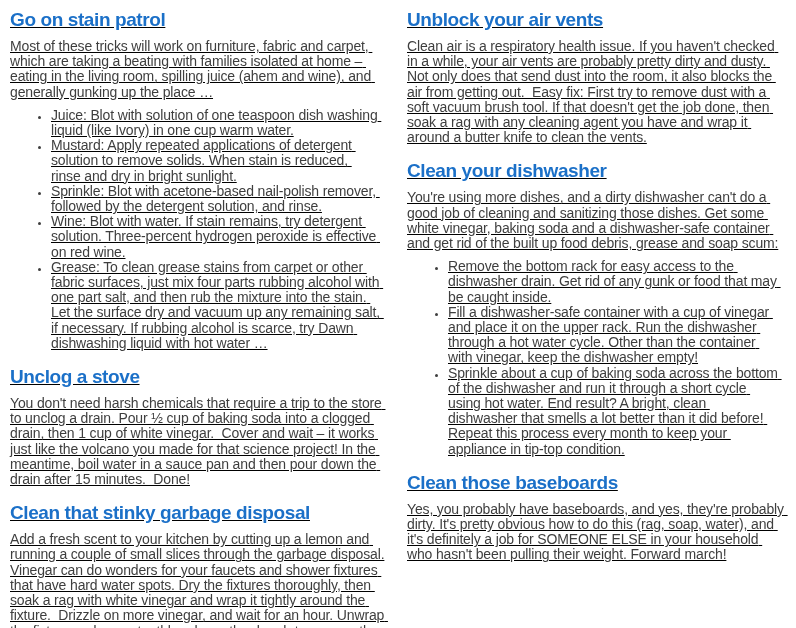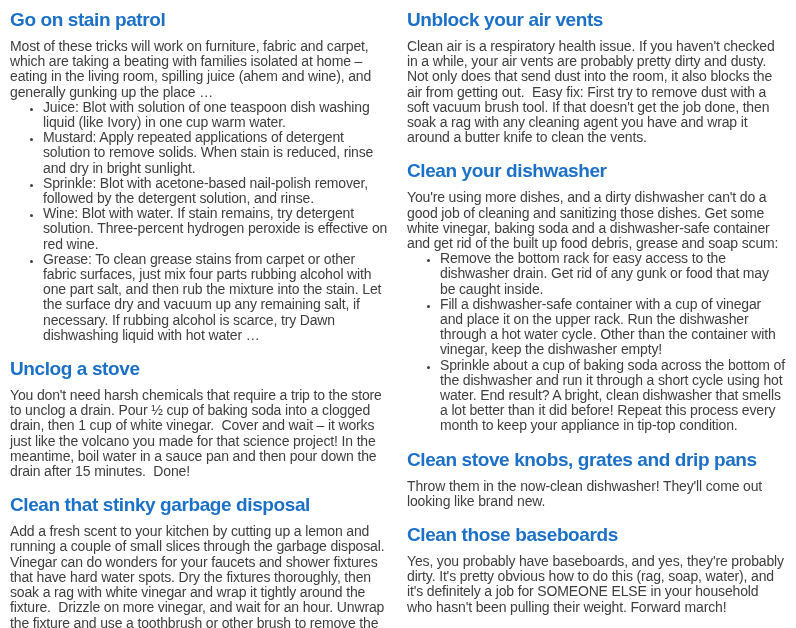--- a/index.html
+++ b/index.html
@@ -18,42 +18,42 @@
   }
   .doc {
     display: flex;
     padding: 9px 10px 0 10px;
     gap: 18px;
   }
   .column {
     width: 379px;
     flex: 0 0 379px;
   }
-  section { display: block; }
+  section { display: block; text-decoration: underline; }
   h2 {
     font-family: "Liberation Sans", sans-serif;
     font-weight: bold;
     font-size: 19px;
     line-height: 22px;
     letter-spacing: -0.4px;
     color: var(--heading-color);
     margin: 15px 0 8px 0;
   }
   section:first-child h2 { margin-top: 0; }
   p, li {
     font-family: "Liberation Sans", sans-serif;
     font-size: 14px;
     line-height: 15.2px;
     letter-spacing: -0.15px;
     color: var(--body-color);
     margin: 0;
     white-space: pre-wrap;
   }
   ul {
-    margin: 0;
+    margin: 8px;
     padding: 0 0 0 33px;
     list-style: disc outside;
   }
   li::marker { color: var(--body-color); font-size: 11px; }
 </style>
 </head>
 <body>
 
 <div class="doc" id="doc">
     <div class="column">
@@ -88,21 +88,17 @@
       <section>
         <h2>Clean your dishwasher</h2>
         <p>You're using more dishes, and a dirty dishwasher can't do a good job of cleaning and sanitizing those dishes. Get some white vinegar, baking soda and a dishwasher-safe container and get rid of the built up food debris, grease and soap scum:</p>
         <ul>
           <li>Remove the bottom rack for easy access to the dishwasher drain. Get rid of any gunk or food that may be caught inside.</li>
           <li>Fill a dishwasher-safe container with a cup of vinegar and place it on the upper rack. Run the dishwasher through a hot water cycle. Other than the container with vinegar, keep the dishwasher empty!</li>
           <li>Sprinkle about a cup of baking soda across the bottom of the dishwasher and run it through a short cycle using hot water. End result? A bright, clean dishwasher that smells a lot better than it did before! Repeat this process every month to keep your appliance in tip-top condition.</li>
         </ul>
       </section>
       <section>
-        <h2>Clean stove knobs, grates and drip pans</h2>
-        <p>Throw them in the now-clean dishwasher! They'll come out looking like brand new.</p>
-      </section>
-      <section>
         <h2>Clean those baseboards</h2>
         <p>Yes, you probably have baseboards, and yes, they're probably dirty. It's pretty obvious how to do this (rag, soap, water), and it's definitely a job for SOMEONE ELSE in your household who hasn't been pulling their weight. Forward march!</p>
       </section>
     </div>
   </div>
 
 </body></html>

